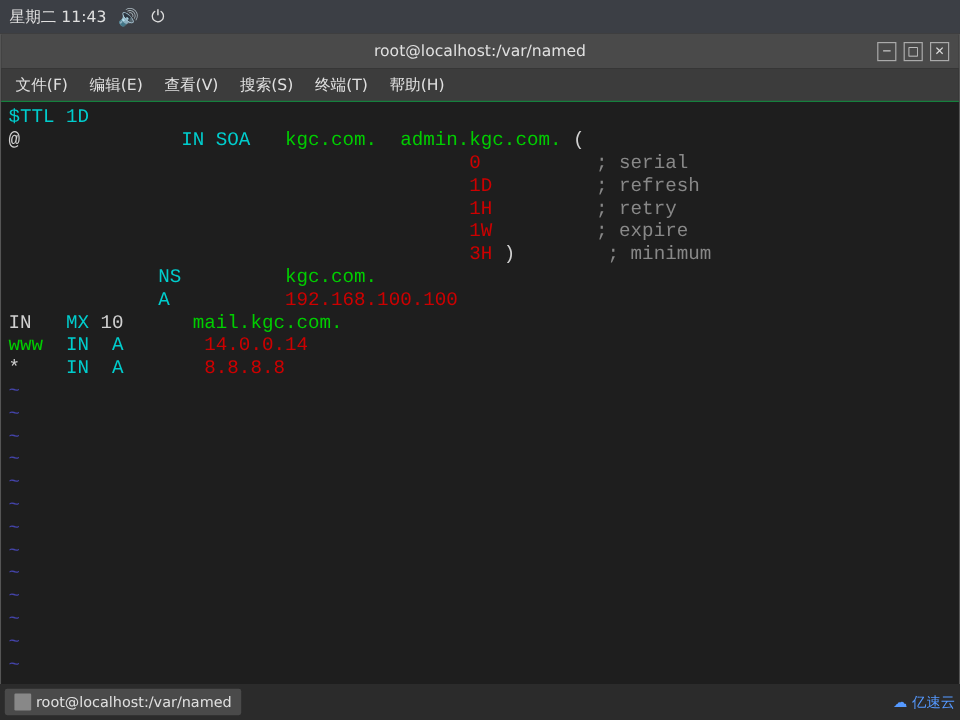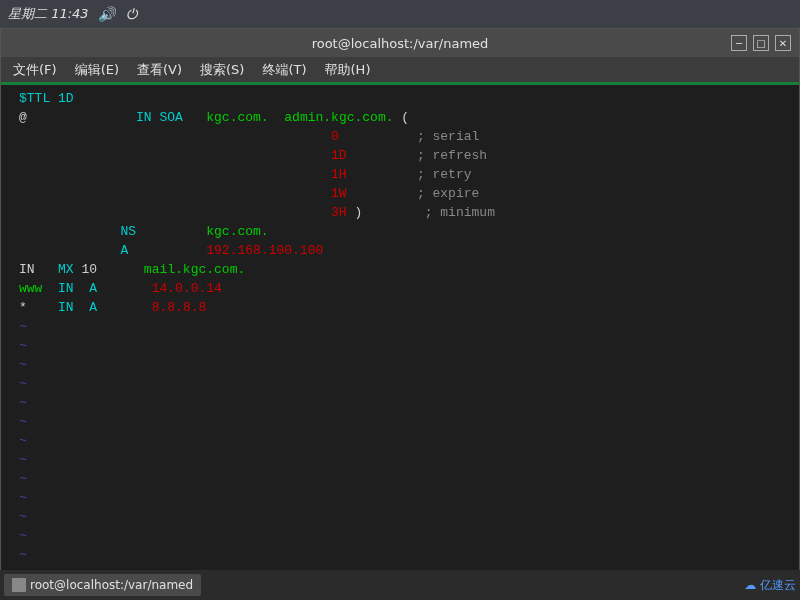--- a/index.html
+++ b/index.html
@@ -12,21 +12,21 @@
       background: #3c3f45;
       display: flex;
       align-items: center;
       justify-content: space-between;
       padding: 0 8px;
       color: #e0e0e0;
       font-size: 13px;
     }
     #system-bar-left { display: flex; gap: 14px; align-items: center; }
     #system-bar-left .app-icon { width: 18px; height: 18px; background: #888; border-radius: 2px; display: inline-block; }
-    #system-bar-right { display: flex; gap: 10px; align-items: center; font-size: 13px; font-style: italic; }
+    #system-bar-right { display: flex; gap: 10px; align-items: center; font-size: 13px; }
     .sys-icon { font-size: 14px; cursor: pointer; }
 
     
     #terminal-window {
       position: absolute;
       top: 28px;
       left: 0;
       width: 800px;
       height: 572px;
       background: #1e1e1e;
@@ -61,44 +61,44 @@
     #menu-bar {
       width: 100%;
       height: 28px;
       background: #3c3c3c;
       display: flex;
       align-items: center;
       padding: 0 4px;
       gap: 2px;
       color: #e0e0e0;
       font-size: 13px;
-      border-bottom: 3px solid #15803d;
+      border-bottom: 1px solid #15803d;
     }
     .menu-item {
       padding: 2px 8px;
       cursor: pointer;
       border-radius: 2px;
     }
 
     
     #editor-area {
       width: 100%;
       height: calc(100% - 28px - 28px - 24px);
       background: #1e1e1e;
       overflow: hidden;
       padding: 0;
       position: relative;
     }
 
     #editor-content {
       font-family: 'Courier New', 'DejaVu Sans Mono', monospace;
-      font-size: 13px;
+      font-size: 16px;
       line-height: 19px;
       color: #d0d0d0;
-      padding: 4px 18px;
+      padding: 4px 6px;
       white-space: pre;
     }
     .c-cyan { color: #00cdcd; }
     .c-green { color: #00cd00; }
     .c-red { color: #cd0000; }
     .c-tilde { color: #4444aa; }
     .c-comment { color: #888888; }
     .c-default { color: #d0d0d0; }
 
     

